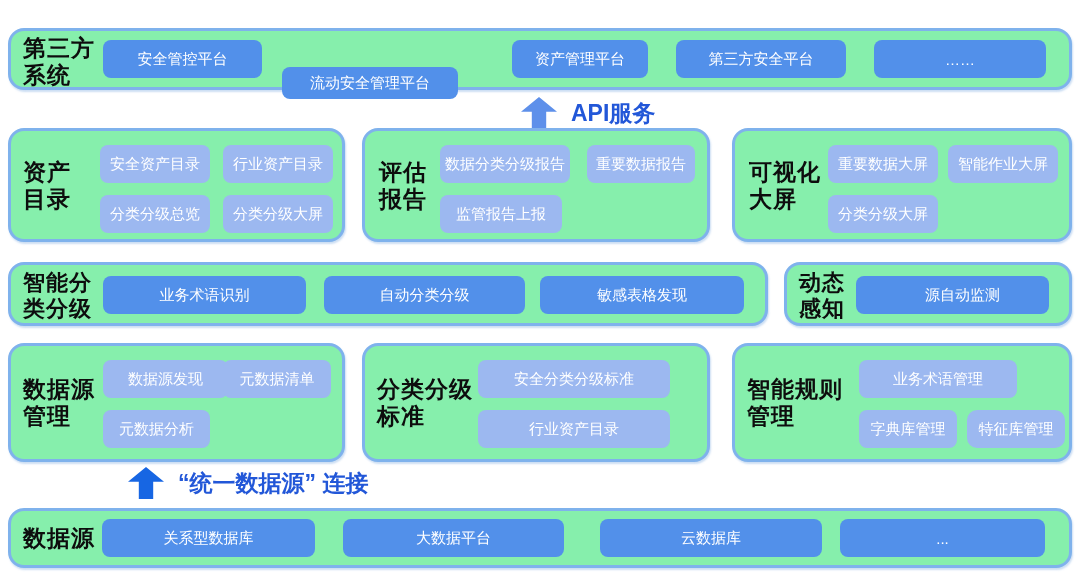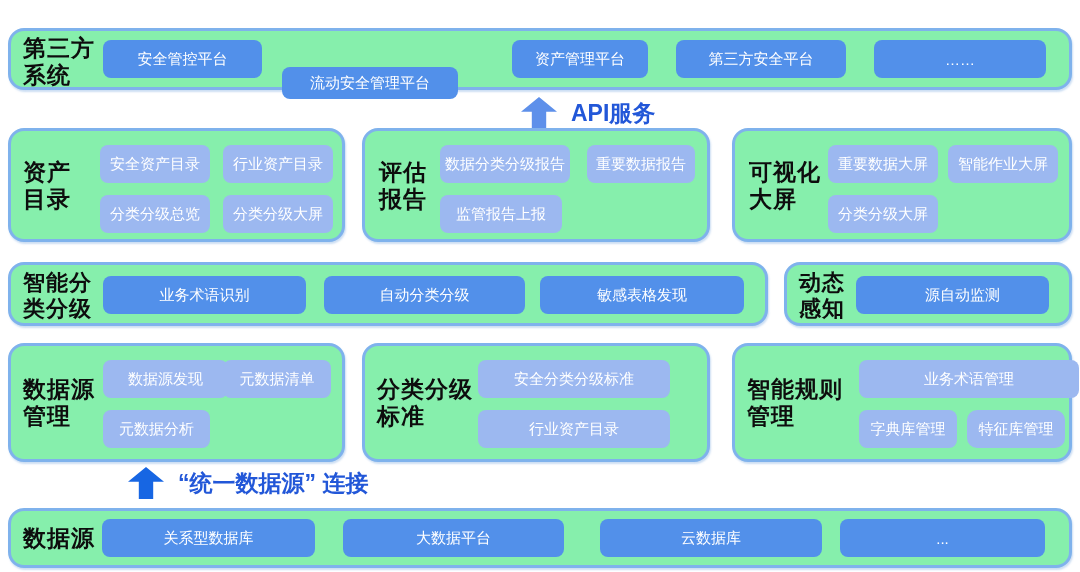--- a/index.html
+++ b/index.html
@@ -125,21 +125,21 @@
   <div class="panel" style="left:362px;top:343px;width:348px;height:119px;">
     <div class="panel-label" style="left:12px;top:30px;">分类分级
 标准</div>
     <div class="pill pill-light" style="left:113px;top:14px;width:192px;height:38px;">安全分类分级标准</div>
     <div class="pill pill-light" style="left:113px;top:64px;width:192px;height:38px;">行业资产目录</div>
   </div>
 
   <div class="panel" style="left:732px;top:343px;width:340px;height:119px;">
     <div class="panel-label" style="left:12px;top:30px;">智能规则
 管理</div>
-    <div class="pill pill-light" style="left:124px;top:14px;width:220px;height:38px;">业务术语管理</div>
+    <div class="pill pill-light" style="left:124px;top:14px;width:158px;height:38px;">业务术语管理</div>
     <div class="pill pill-light" style="left:124px;top:64px;width:98px;height:38px;">字典库管理</div>
     <div class="pill pill-light" style="left:232px;top:64px;width:98px;height:38px;border-radius:10px;">特征库管理</div>
   </div>
 
   <div class="flow-arrow" style="left:128px;top:467px;">
     <div class="arrow-glyph strong"></div>
     <div class="arrow-text">“统一数据源” 连接</div>
   </div>
 
   <div class="panel" style="left:8px;top:508px;width:1064px;height:60px;">

